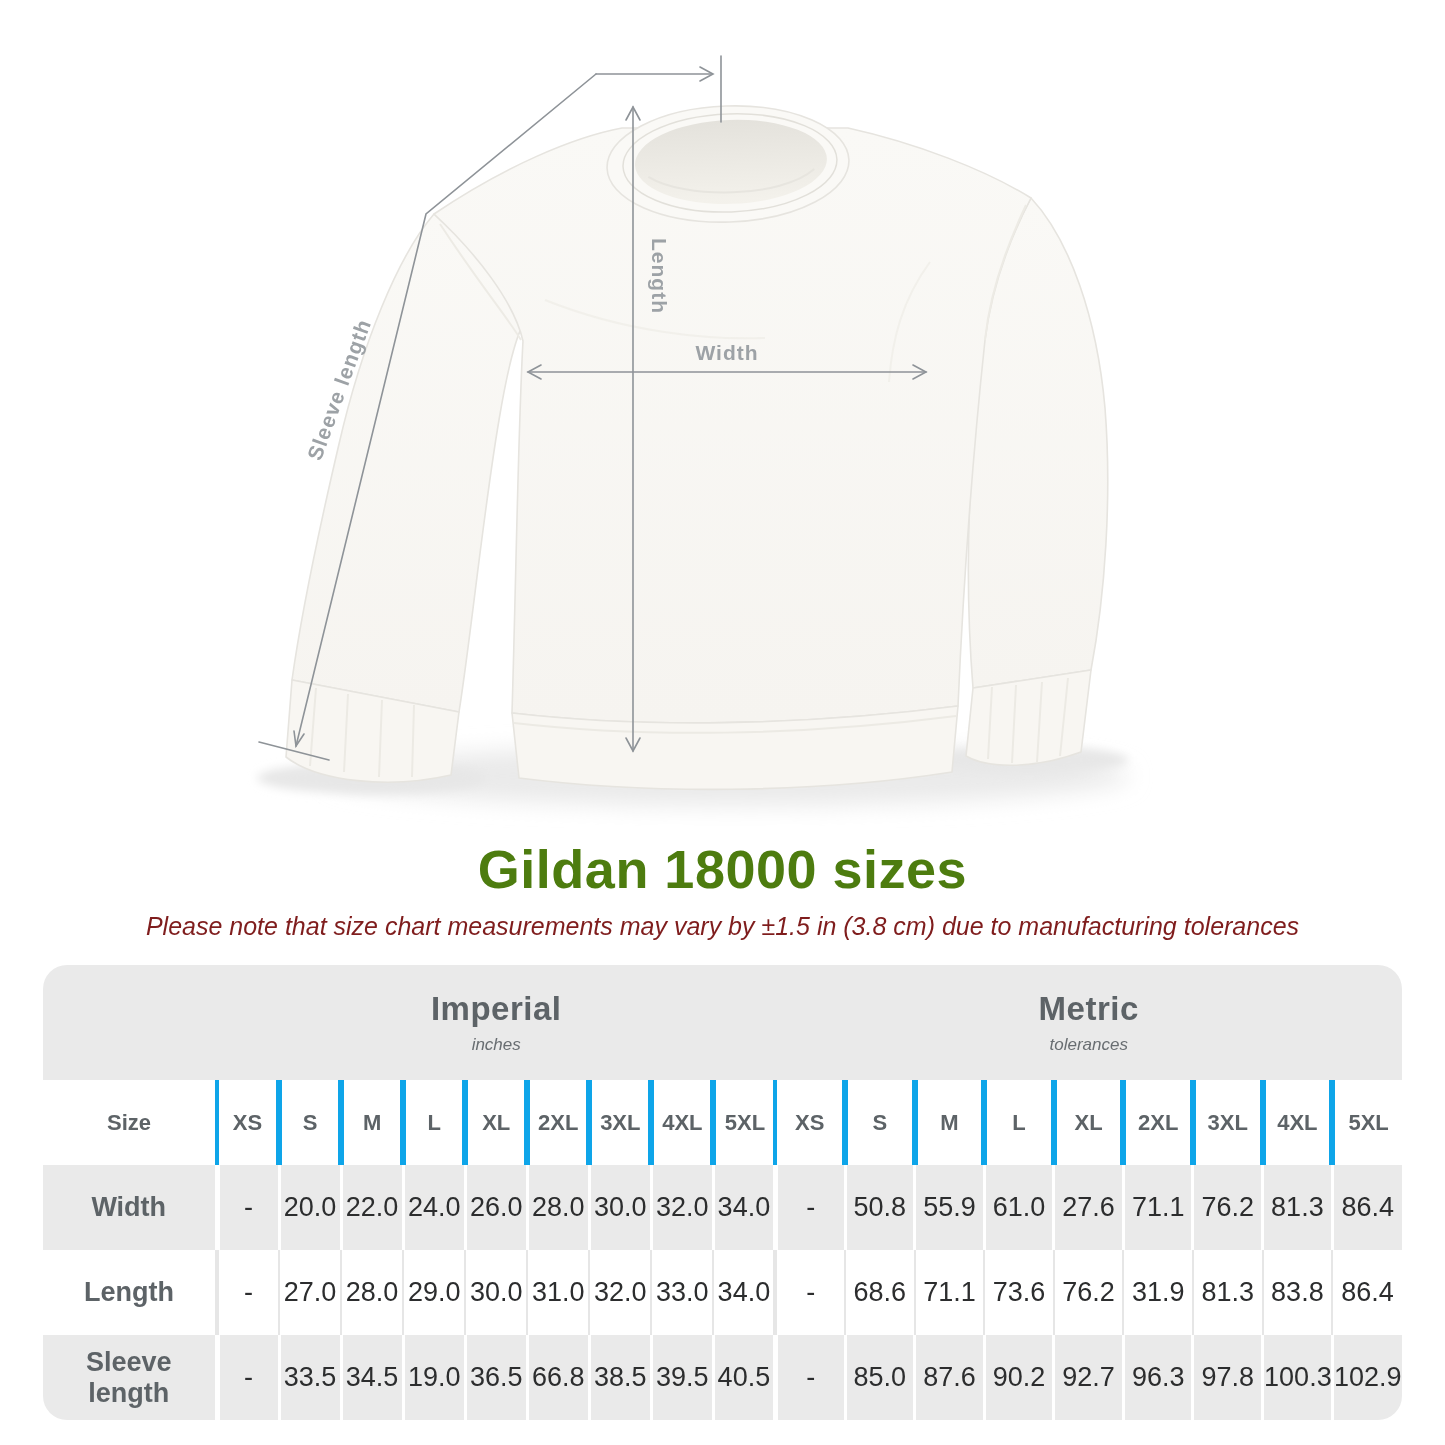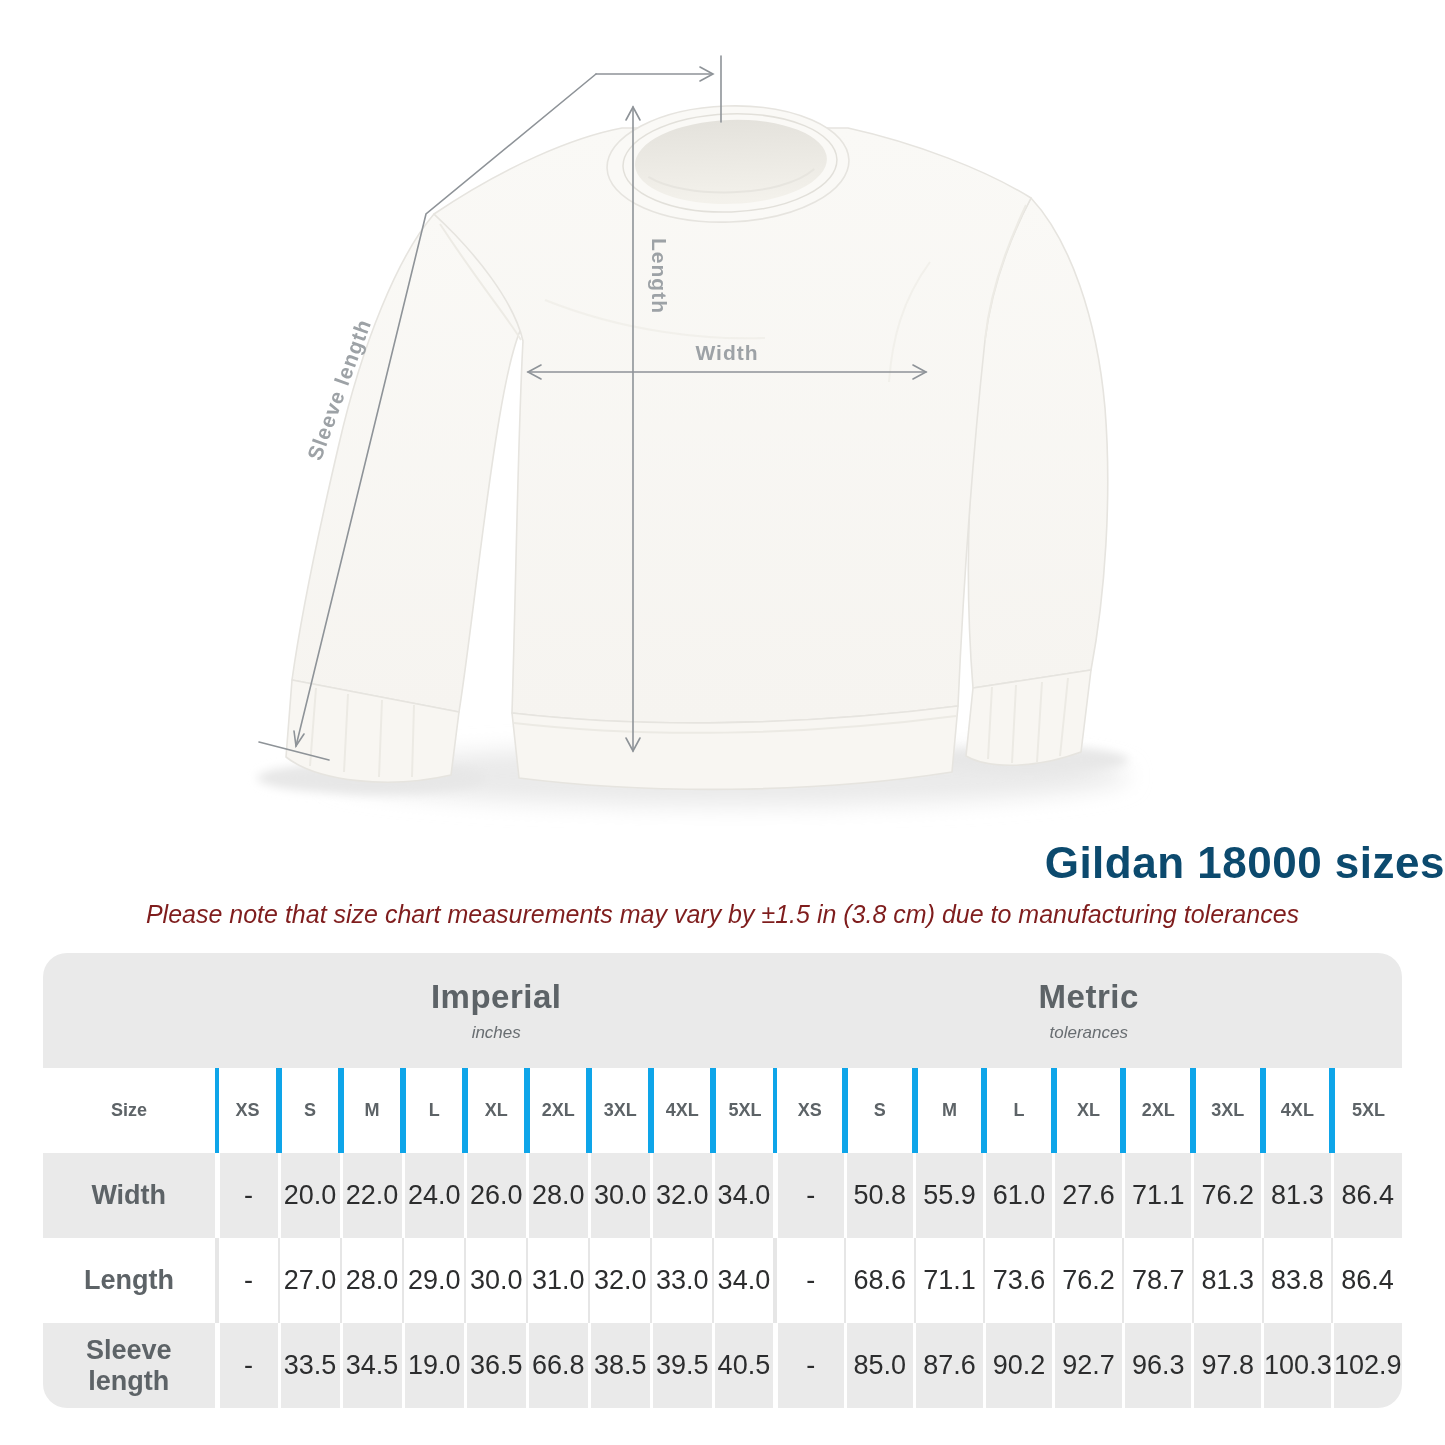--- a/index.html
+++ b/index.html
@@ -1,29 +1,29 @@
 <!DOCTYPE html>
 <html><head>
 <meta charset="utf-8">
 <style>
   *{box-sizing:border-box;margin:0;padding:0}
   html,body{width:1445px;height:1445px;background:#ffffff;font-family:"Liberation Sans",sans-serif;overflow:hidden}
   .hero{position:relative;width:1445px;height:828px}
   .hero svg{display:block}
-  .page-title{margin-top:10px;text-align:right;font-size:44px;font-weight:bold;color:#0c4a6e;letter-spacing:.5px}
+  .page-title{margin-top:10px;text-align:center;font-size:54px;font-weight:bold;color:#4d7c0f;letter-spacing:.5px}
   .subtitle{margin-top:12px;text-align:center;font-style:italic;font-size:25px;color:#7f1d1d}
   .table-wrap{width:1359px;margin:24px auto 0;border-radius:24px;overflow:hidden}
   table{width:100%;border-collapse:collapse;table-layout:fixed}
   col.lbl{width:12.8%}
   col.imp{width:4.565%}
   col.met{width:5.12%}
   tr.band th{background:#eaeaea;height:115px;vertical-align:middle;border:none}
   .band-title{font-size:33px;font-weight:bold;color:#5d6367;letter-spacing:.5px}
   .band-unit{margin-top:7px;font-size:17px;font-style:italic;color:#686d71;font-weight:normal}
-  tr.sizes th{background:#ffffff;height:85px;font-size:18px;font-weight:bold;color:#5d6367;text-align:center;vertical-align:middle}
+  tr.sizes th{background:#ffffff;height:85px;font-size:22px;font-weight:bold;color:#5d6367;text-align:center;vertical-align:middle}
   th.rowlabel{font-size:27px;font-weight:bold;color:#5d6367;text-align:center;vertical-align:middle}
   td.c{font-size:27px;color:#2c2d2e;text-align:center;vertical-align:middle;font-weight:normal}
   tr.gray th,tr.gray td{background:#eaeaea;height:85px}
   tr.white th,tr.white td{background:#ffffff;height:85px}
   tr.sizes .c{border-left:6px solid #0ea5e9}
   tr.white .c{border-left:2px solid #e6e6e6}
   tr.gray .c{border-left:3px solid #ffffff}
   tr.sizes .sec-start,tr.white .sec-start{border-left-width:4px}
   tr.gray .sec-start{border-left-width:5px}
   th.c{font-weight:bold}
@@ -216,21 +216,21 @@
           <td class="c">30.0</td>
           <td class="c">31.0</td>
           <td class="c">32.0</td>
           <td class="c">33.0</td>
           <td class="c">34.0</td>
           <td class="c sec-start">-</td>
           <td class="c">68.6</td>
           <td class="c">71.1</td>
           <td class="c">73.6</td>
           <td class="c">76.2</td>
-          <td class="c">78.7</td>
+          <td class="c">31.9</td>
           <td class="c">81.3</td>
           <td class="c">83.8</td>
           <td class="c">86.4</td>
         </tr>
         <tr class="gray">
           <th class="rowlabel">Sleeve length</th>
           <td class="c sec-start">-</td>
           <td class="c">33.5</td>
           <td class="c">34.5</td>
           <td class="c">19.0</td>

